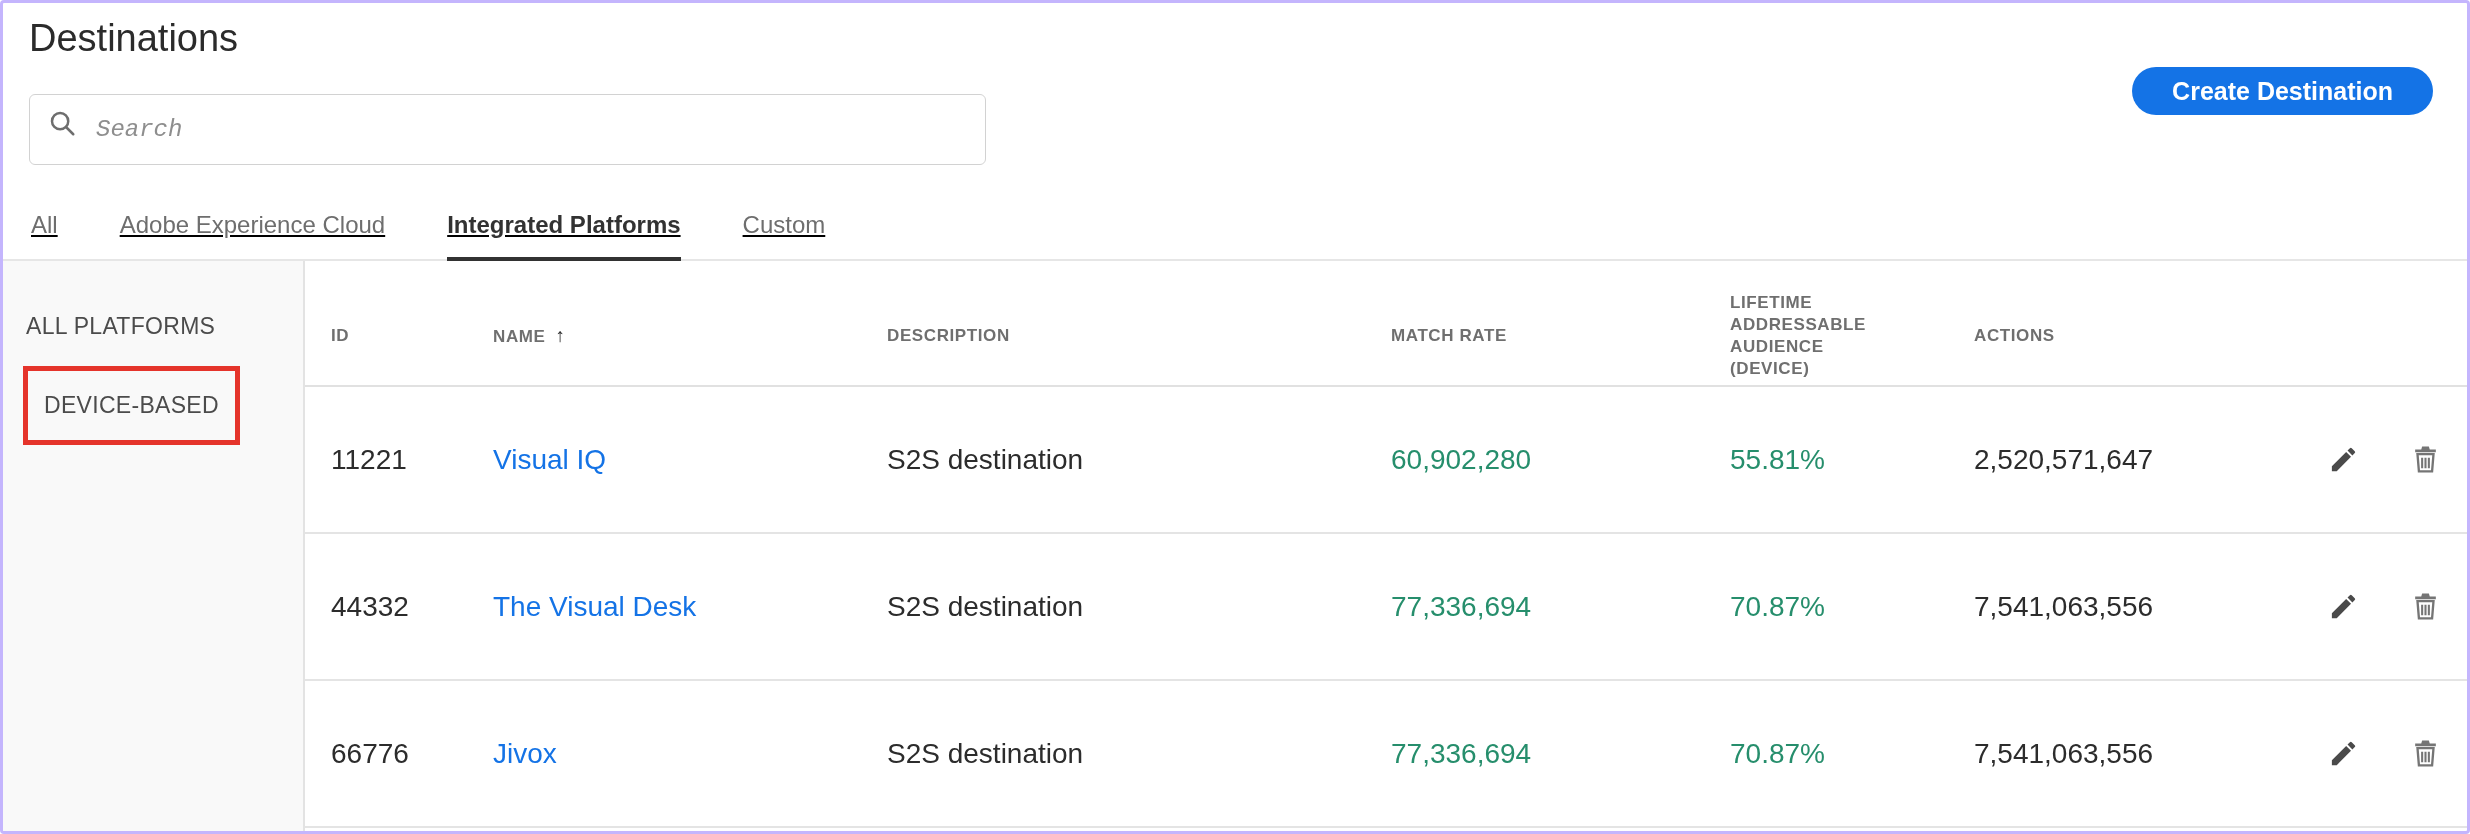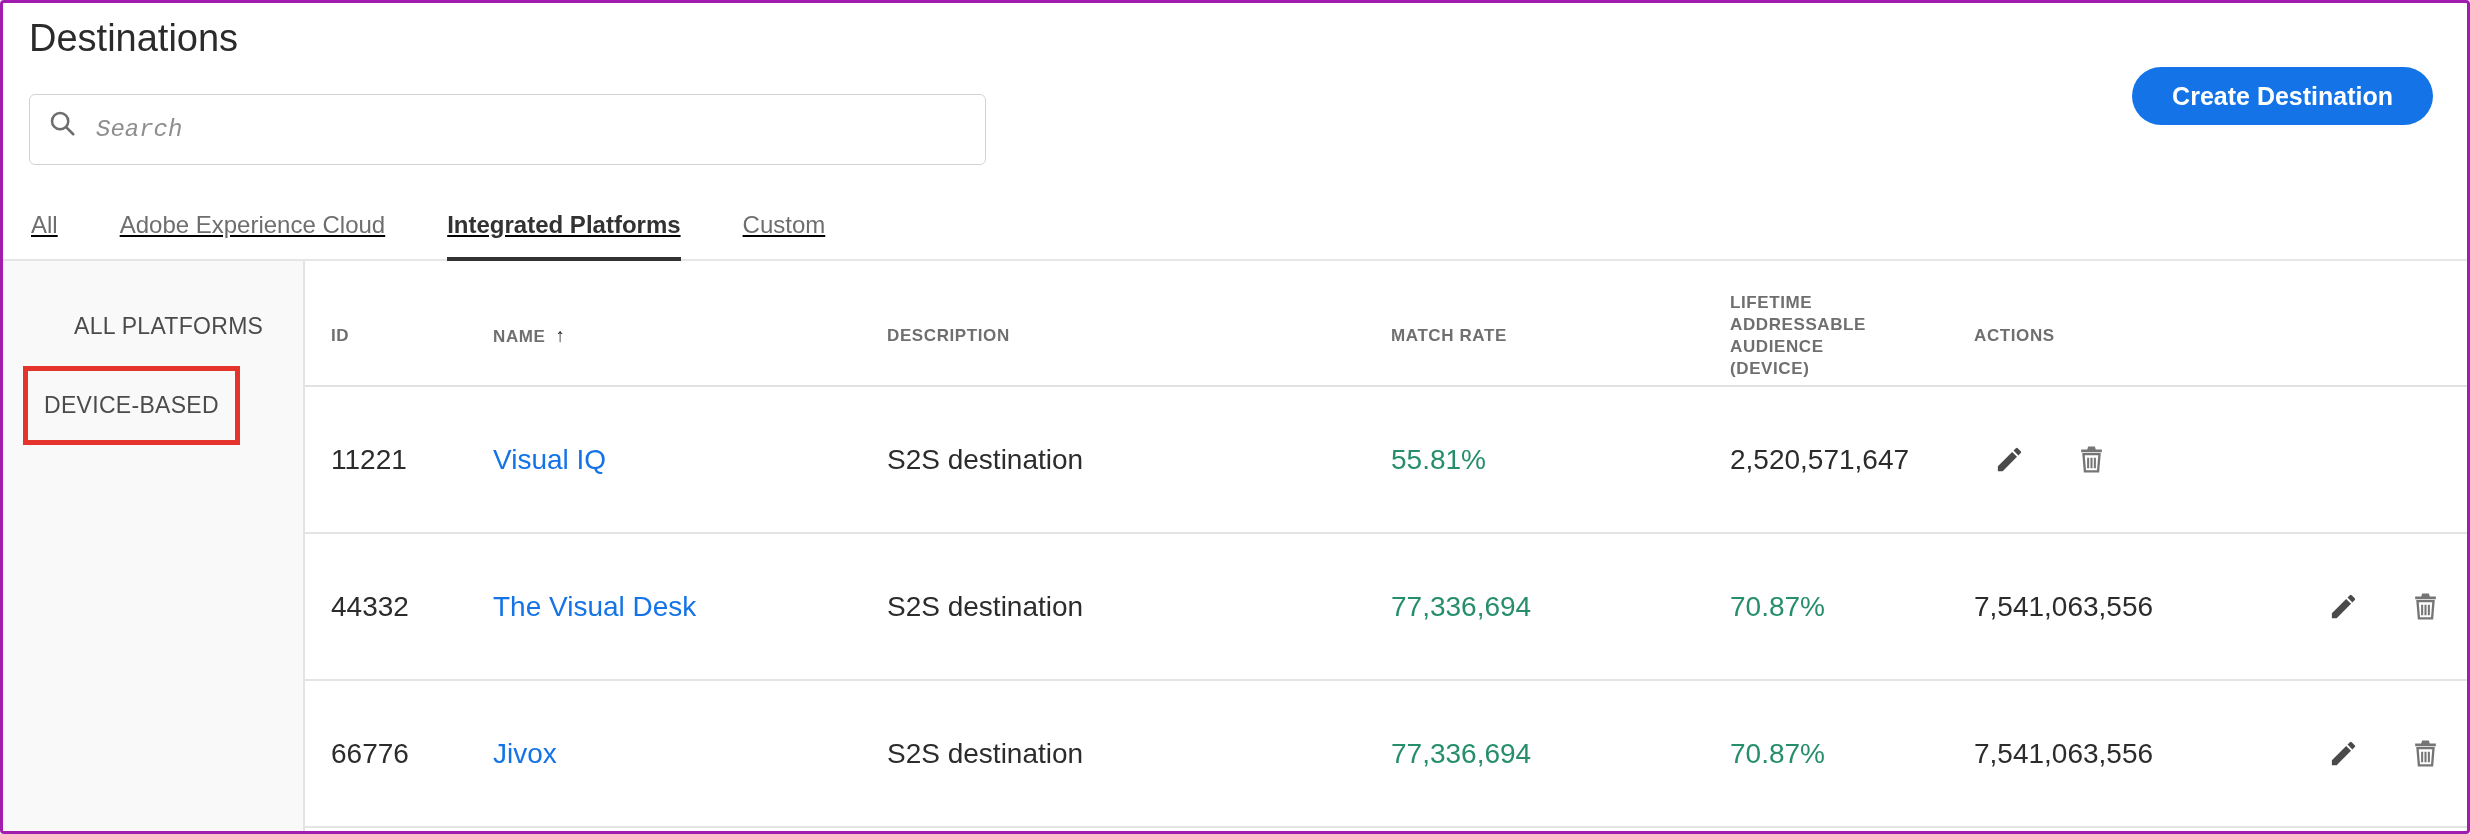--- a/index.html
+++ b/index.html
@@ -1,57 +1,57 @@
 <!DOCTYPE html>
 <html><head>
 <meta charset="utf-8">
 <style>
   * { margin:0; padding:0; box-sizing:border-box; }
   body { background:#ffffff; font-family:"Liberation Sans","DejaVu Sans",sans-serif; }
 
   .frame {
     width:2470px; height:834px;
-    border:3px solid #a21caf; border-radius:4px;
+    border:3px solid #c4b5fd; border-radius:4px;
     background:#fff;
     display:flex; flex-direction:column;
     overflow:hidden;
   }
 
   
   .header { position:relative; padding:14px 30px 0 26px; flex-shrink:0; }
   .page-title { font-size:38px; color:#2b2b2b; font-weight:400; }
   .search-wrap { position:relative; margin-top:34px; width:957px; }
   .search-input {
     width:100%; height:71px;
     border:1px solid #d2d2d2; border-radius:6px;
     font-size:24px; color:#2d2d2d;
     padding:0 20px 0 66px;
     outline:none; font-family:Liberation Mono, monospace; background:#fff;
   }
   .search-input::placeholder { color:#8e8e8e; font-style:italic; }
   .search-icon { position:absolute; left:18px; top:14px; width:30px; height:30px; color:#6e6e6e; }
   .create-btn {
     position:absolute; top:64px; right:34px;
-    height:58px; padding:0 40px;
+    height:48px; padding:0 40px;
     background:#1473E6; color:#fff;
     border:none; border-radius:29px;
     font-size:25px; font-weight:700; font-family:inherit;
     cursor:pointer;
   }
 
   
   .tabs { display:flex; gap:62px; padding:0 30px 0 28px; margin-top:46px; border-bottom:2px solid #e6e6e6; flex-shrink:0;text-decoration:underline; }
   .tab { font-size:24px; color:#6e6e6e; padding-bottom:18px; cursor:pointer; white-space:nowrap; }
   .tab.active { color:#323232; font-weight:700; border-bottom:4px solid #323232; margin-bottom:-2px; }
 
   
   .main { flex:1; display:flex; min-height:0; }
 
   .sidebar { width:302px; background:#f9f9f9; border-right:2px solid #e3e3e3; padding-top:40px; flex-shrink:0; }
-  .side-item { font-size:23px; color:#4b4b4b; letter-spacing:0.3px; padding:12px 10px 12px 23px; cursor:pointer;margin-left:48px; }
+  .side-item { font-size:23px; color:#4b4b4b; letter-spacing:0.3px; padding:12px 10px 12px 23px; cursor:pointer; }
   .side-item.highlighted {
     display:inline-block;
     border:5px solid #e5342b;
     margin:14px 0 0 20px;
     padding:21px 16px;
   }
 
   .table { flex:1; min-width:0; }
   .grid-cols {
     display:grid;
@@ -127,20 +127,21 @@
         <div class="th actions">ACTIONS</div>
       </div>
 
       <div>
   <div class="grid-cols row">
     <div class="cell">11221</div>
     <div class="cell">
       <a class="cell-link">Visual IQ</a>
     </div>
     <div class="cell">S2S destination</div>
+    <div class="cell cell-green">60,902,280</div>
     <div class="cell cell-green">55.81%</div>
     <div class="cell">2,520,571,647</div>
     <div class="actions-cell">
       <button class="icon-btn edit-icon">
         <svg viewBox="0 0 24 24">
           <path fill="currentColor" d="M3 17.25V21h3.75L17.81 9.94l-3.75-3.75L3 17.25zM20.71 7.04a.996.996 0 0 0 0-1.41l-2.34-2.34a.996.996 0 0 0-1.41 0l-1.83 1.83 3.75 3.75 1.83-1.83z"></path>
         </svg>
       </button>
       <button class="icon-btn delete-icon">
         <svg viewBox="0 0 24 24">

